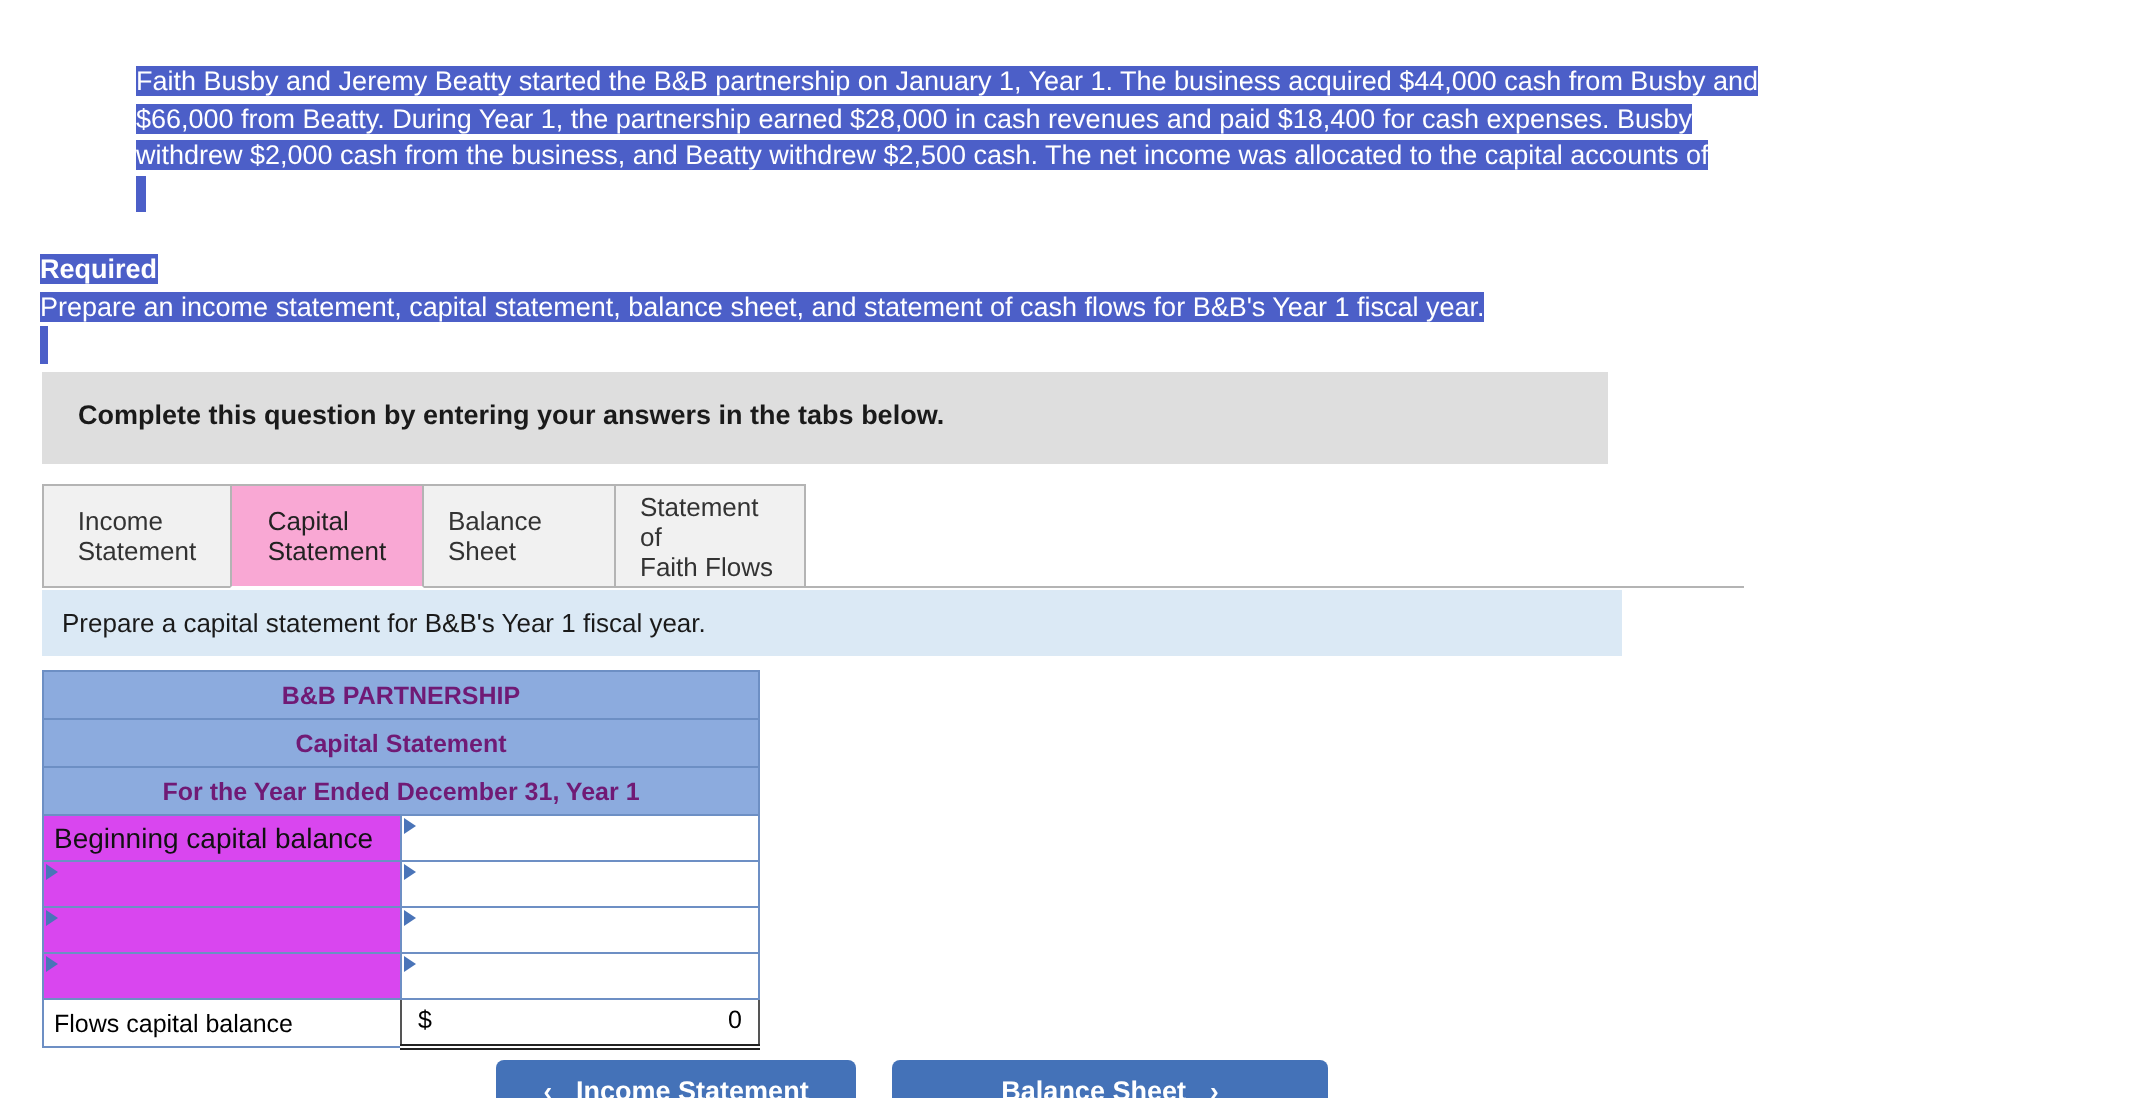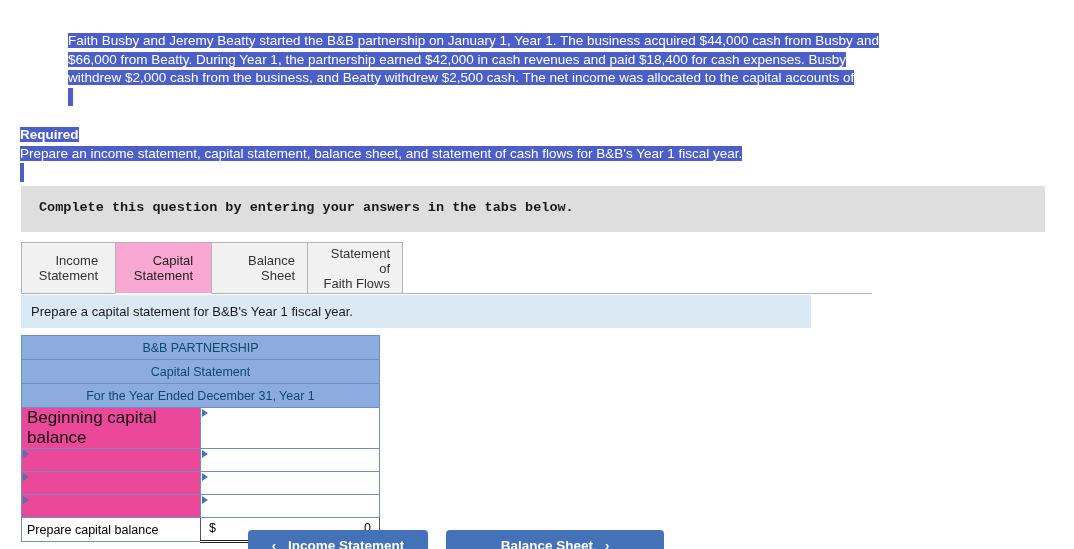--- a/index.html
+++ b/index.html
@@ -60,24 +60,23 @@
   .required-label {
     font-weight: bold;
     margin-top: 20px;
   }
 
   
   .gray-bar {
     position: absolute;
     left: 21px;
     top: 186px;
-    width: 1024px;
+    width: 783px;
     height: 46px;
     background: #dedede;
-    font-family: Liberation Mono, monospace;
   }
   .gray-bar-text {
     position: absolute;
     left: 18px;
     top: 14px;
     font-size: 13.5px;
     font-weight: bold;
     color: #1a1a1a;
   }
 
@@ -97,21 +96,21 @@
     align-items: stretch;
     height: 52px;
   }
   .tab {
     border: 1px solid #b4b4b4;
     background: #f1f1f1;
     margin-right: -1px;
     display: flex;
     align-items: center;
     justify-content: center;
-    text-align: right;
+    text-align: left;
     font-size: 13px;
     line-height: 15px;
     color: #333333;
     padding: 0 12px;
     box-sizing: border-box;
     position: relative;
     white-space: pre-line;
   }
   .tab.active {
     background: #f9a8d4;
@@ -158,31 +157,31 @@
   }
   .sheet td {
     padding: 0;
     height: 22px;
     vertical-align: middle;
   }
   .sheet .hdr {
     background: #8cabde;
     border: 1px solid #6d8fc4;
     text-align: center;
-    font-weight: normal;
-    font-size: 12.5px;
-    color: #0c4a6e;
+    font-weight: bold;
+    font-size: 12.5px;
+    color: #701a75;
     height: 23px;
   }
   .lbl-cell {
     border: 1px solid #6d8fc4;
-    background: #ec4899;
+    background: #d946ef;
     position: relative;
     padding-left: 5px !important;
-    font-size: 17px;
+    font-size: 14px;
     color: #111111;
     width: 265px;
   }
   .val-cell {
     border: 1px solid #6d8fc4;
     background: #ffffff;
     position: relative;
     width: 94px;
   }
   .marker {
@@ -253,21 +252,21 @@
     font-size: 13px;
     font-weight: bold;
     line-height: 1;
   }
 </style>
 </head>
 <body>
 
 <div class="problem">
   <span class="sel-line"><span class="sel">Faith Busby and Jeremy Beatty started the B&amp;B partnership on January 1, Year 1. The business acquired $44,000 cash from Busby and</span></span>
-  <span class="sel-line"><span class="sel">$66,000 from Beatty. During Year 1, the partnership earned $42,000 in cash revenues and paid $18,400 for cash expenses. Busby</span></span>
+  <span class="sel-line"><span class="sel">$66,000 from Beatty. During Year 1, the partnership earned $28,000 in cash revenues and paid $18,400 for cash expenses. Busby</span></span>
   <span class="sel-line"><span class="sel">withdrew $2,000 cash from the business, and Beatty withdrew $2,500 cash. The net income was allocated to the capital accounts of</span></span>
   <span class="sel-blank"><i class="w-short"></i></span>
 </div>
 
 <div class="required-block">
   <span class="sel-line"><span class="sel required-label">Required</span></span>
   <span class="sel-line"><span class="sel">Prepare an income statement, capital statement, balance sheet, and statement of cash flows for B&amp;B's Year 1 fiscal year.</span></span>
   <span class="sel-blank"><i class="w-tiny"></i></span>
 </div>
 
@@ -313,21 +312,21 @@
       </tr>
       <tr>
         <td class="lbl-cell"><span class="marker"></span><span></span></td>
         <td class="val-cell"><span class="marker"></span><span></span></td>
       </tr>
       <tr>
         <td class="lbl-cell"><span class="marker"></span><span></span></td>
         <td class="val-cell"><span class="marker"></span><span></span></td>
       </tr>
       <tr>
-        <td class="total-row-label">Prepare capital balance</td>
+        <td class="total-row-label">Flows capital balance</td>
         <td class="total-cell">
           <span class="dollar">$</span>
           <span class="amount">0</span>
         </td>
       </tr>
     </tbody>
 </table>
 
 <div class="nav-btn" id="btn-prev">
   <span class="chev">‹</span>

